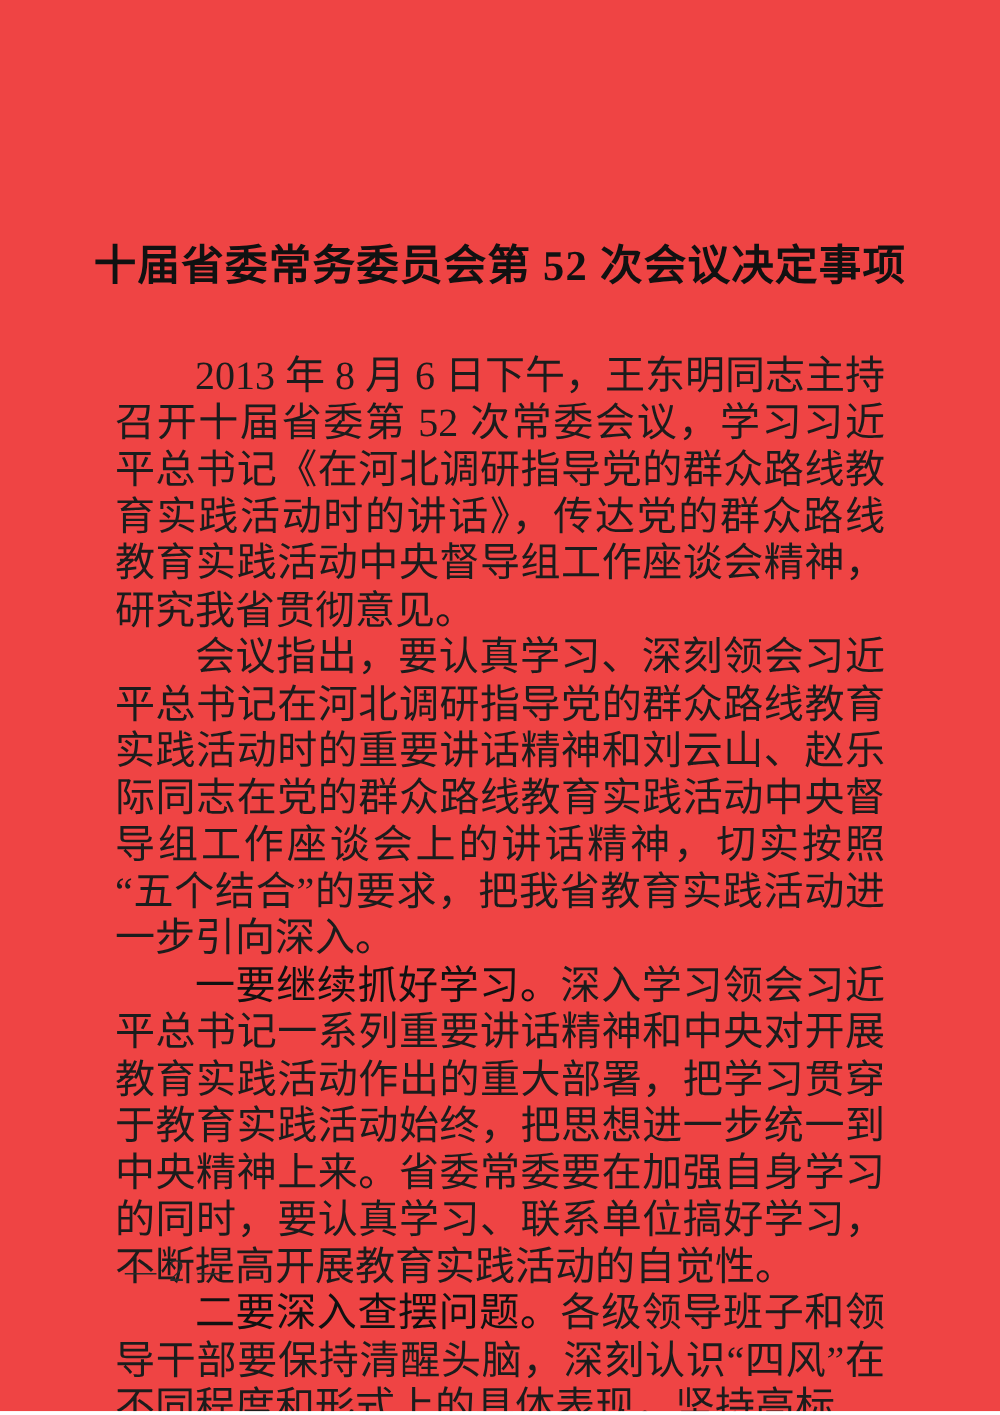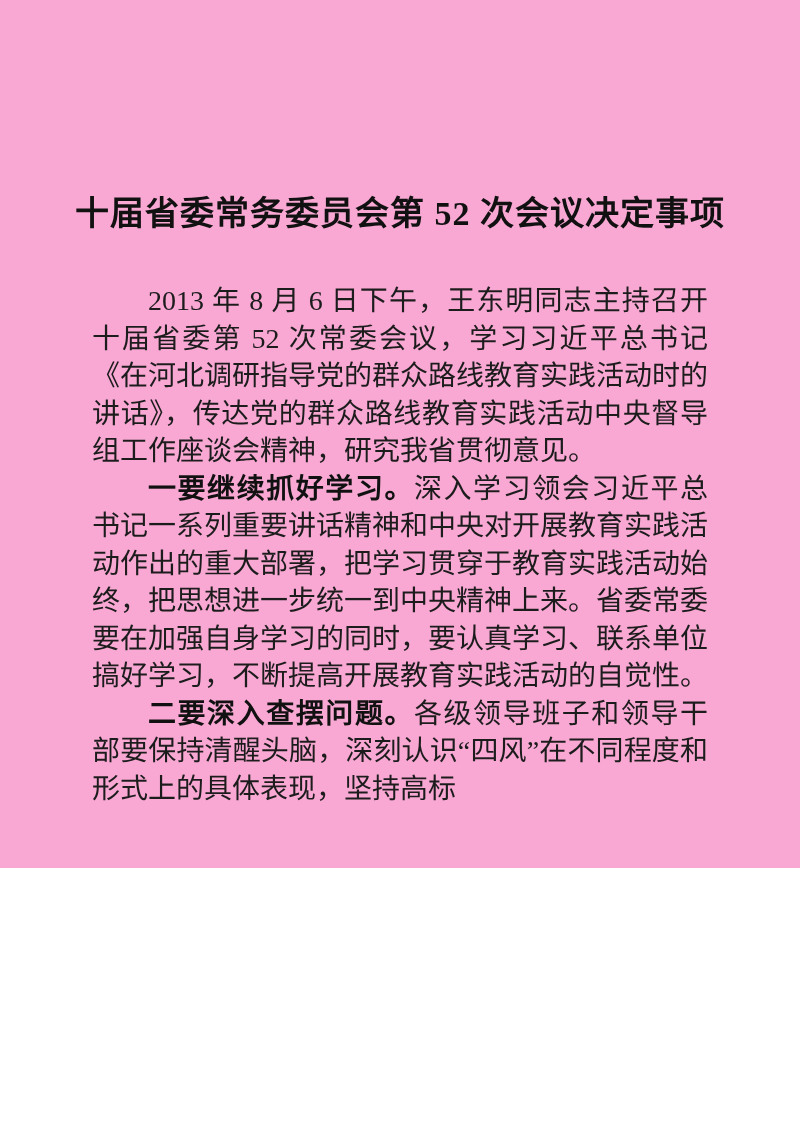--- a/index.html
+++ b/index.html
@@ -3,22 +3,22 @@
 <meta charset="utf-8">
 <style>
   html, body {
     margin: 0;
     padding: 0;
     background: #ffffff;
   }
   .page {
     position: relative;
     width: 800px;
-    height: 868px;
-    background: #f9a8d4;
+    height: 1129px;
+    background: #ef4444;
     overflow: hidden;
     color: #1c1c1c;
   }
   .doc-title {
     margin: 0;
     padding-top: 192px;
     text-align: center;
     font-family: "Liberation Serif", "DejaVu Serif", serif;
     font-weight: bold;
     font-size: 34px;
@@ -26,29 +26,29 @@
     letter-spacing: 1px;
     color: #111111;
   }
   .content {
     width: 616px;
     margin: 46px auto 0 auto;
   }
   .content p {
     margin: 0;
     font-family: "Liberation Serif", "DejaVu Serif", serif;
-    font-size: 28px;
+    font-size: 32px;
     line-height: 37.5px;
     text-align: justify;
     text-indent: 2em;
     color: #1c1c1c;
   }
   .lead {
     font-family: "Liberation Sans", "DejaVu Sans", sans-serif;
-    font-weight: bold;
+    font-weight: normal;
     color: #111111;
   }
   .page-number {
     position: absolute;
     left: 100px;
     top: 1004px;
     font-family: "Liberation Serif", "DejaVu Serif", serif;
     font-size: 25px;
     color: #2a2a2a;
     letter-spacing: 2px;
@@ -59,20 +59,21 @@
 
 <div class="page">
 
   <h1 class="doc-title">十届省委常务委员会第 52 次会议决定事项</h1>
 
   <div class="content">
 
     <p><span class="lead"></span><span>2013 年 8 月 6 日下午，王东明同志主持召开十届省委第 52 次常委会议，学习习近平总书记《在河北调研指导党的群众路线教育实践活动时的讲话》，传达党的群众路线教育实践活动中央督导组工作座谈会精神，研究我省贯彻意见。</span></p>
 
 
+    <p><span class="lead"></span><span>会议指出，要认真学习、深刻领会习近平总书记在河北调研指导党的群众路线教育实践活动时的重要讲话精神和刘云山、赵乐际同志在党的群众路线教育实践活动中央督导组工作座谈会上的讲话精神，切实按照“五个结合”的要求，把我省教育实践活动进一步引向深入。</span></p>
 
     <p><span class="lead">一要继续抓好学习。</span><span>深入学习领会习近平总书记一系列重要讲话精神和中央对开展教育实践活动作出的重大部署，把学习贯穿于教育实践活动始终，把思想进一步统一到中央精神上来。省委常委要在加强自身学习的同时，要认真学习、联系单位搞好学习，不断提高开展教育实践活动的自觉性。</span></p>
 
     <p><span class="lead">二要深入查摆问题。</span><span>各级领导班子和领导干部要保持清醒头脑，深刻认识“四风”在不同程度和形式上的具体表现，坚持高标</span></p>
 
   </div>
 
   <div class="page-number">— 2 —</div>
 
 </div>

